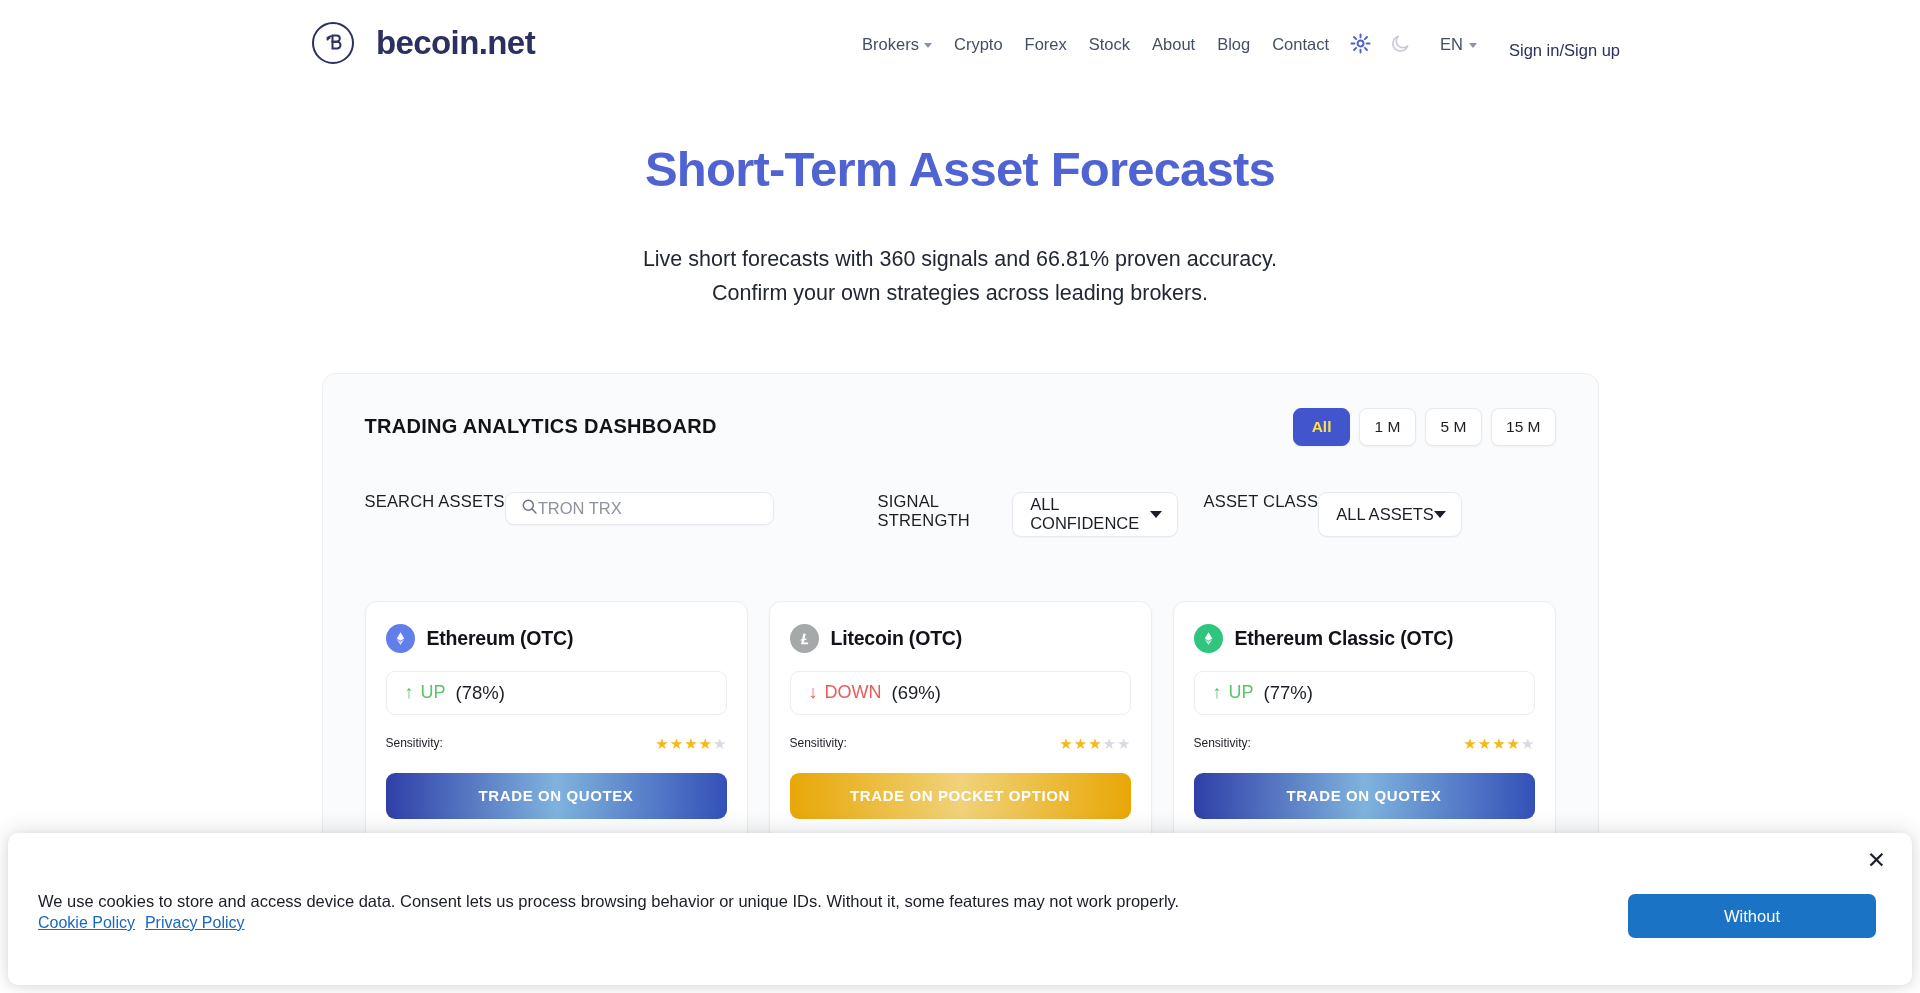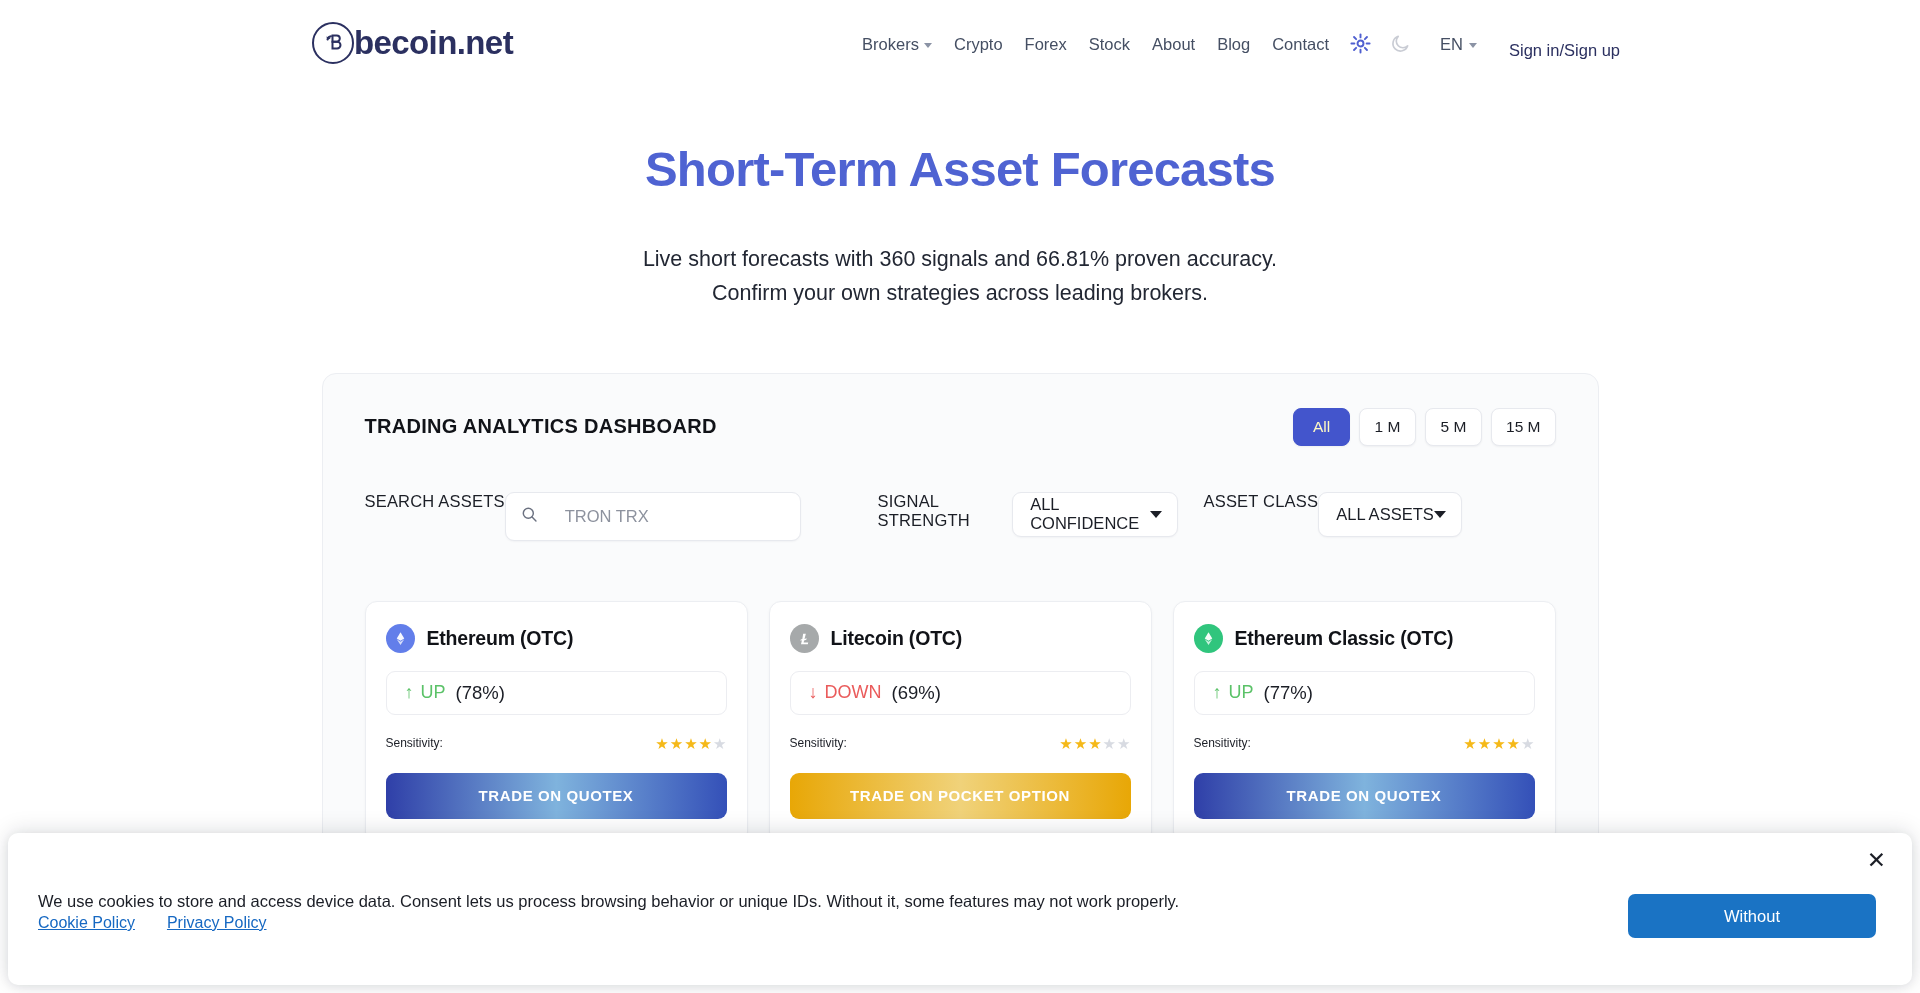--- a/index.html
+++ b/index.html
@@ -17,21 +17,21 @@
     height: 86px;
     display: flex;
     align-items: center;
     padding: 0 0 0 0;
     background: #ffffff;
     position: relative;
   }
   .brand {
     display: flex;
     align-items: center;
-    gap: 0;
+    gap: 22px;
     margin-left: 312px;
     text-decoration: none;
   }
   .brand-mark {
     width: 42px; height: 42px;
     border: 2.5px solid #2b3060;
     border-radius: 50%;
     display: flex; align-items: center; justify-content: center;
     flex: 0 0 auto;
   }
@@ -128,44 +128,44 @@
     border-radius: 8px;
     font-size: 15.5px; color: #1b1e26;
     font-family: inherit;
     cursor: pointer;
     padding: 0 14px;
     box-shadow: 0 1px 2px rgba(16,24,40,.05);
   }
   .seg-btn.active {
     background: #4355cc;
     border-color: #4355cc;
-    color: #fef9c3;
-    font-weight: 400;
+    color: #fde047;
+    font-weight: 700;
   }
 
   .filters {
     display: flex;
     gap: 26px;
     margin-top: 46px;
   }
   .field { display: flex; flex-direction: row; }
   .field.search { width: 487px; }
   .field.sel { width: 300px; }
   .field-label {
     font-size: 16.5px; color: #1b1e26; letter-spacing: .2px;
     margin-bottom: 15px;
   }
   .input-shell {
-    height: 49px;
+    height: 33px;
     background: #ffffff;
     border: 1px solid #e7e9ee;
     border-radius: 9px;
     display: flex; align-items: center;
     padding: 0 15px;
-    gap: 27px;
+    gap: 0;
     box-shadow: 0 1px 2px rgba(16,24,40,.04);
   }
   .input-shell input {
     border: none; outline: none; flex: 1;
     font-size: 16.5px; color: #1b1e26;
     font-family: inherit; background: transparent;
   }
   .input-shell input::placeholder { color: #8d929e; }
   .select-shell {
     height: 45px;
@@ -252,21 +252,21 @@
     border-radius: 10px;
     box-shadow: 0 -2px 22px rgba(16,24,40,.13), 0 2px 10px rgba(16,24,40,.08);
     padding: 26px 36px 22px 30px;
     display: flex; align-items: center;
     min-height: 152px;
   }
   .cookie-left { flex: 1; padding-right: 40px; }
   .cookie-text {
     font-size: 16.5px; color: #1b1e26; line-height: 1.45;
   }
-  .cookie-links { display: flex; gap: 32px; align-items: center; }
+  .cookie-links { display: flex; gap: 10px; align-items: center; }
   .cookie-link {
     font-size: 16px; color: #1668c2; text-decoration: underline;
   }
   .accept-btn {
     width: 248px; height: 44px;
     background: #1a73c4;
     border: none; border-radius: 7px;
     color: #ffffff; font-size: 16.5px;
     font-family: inherit; cursor: pointer;
     align-self: center;

